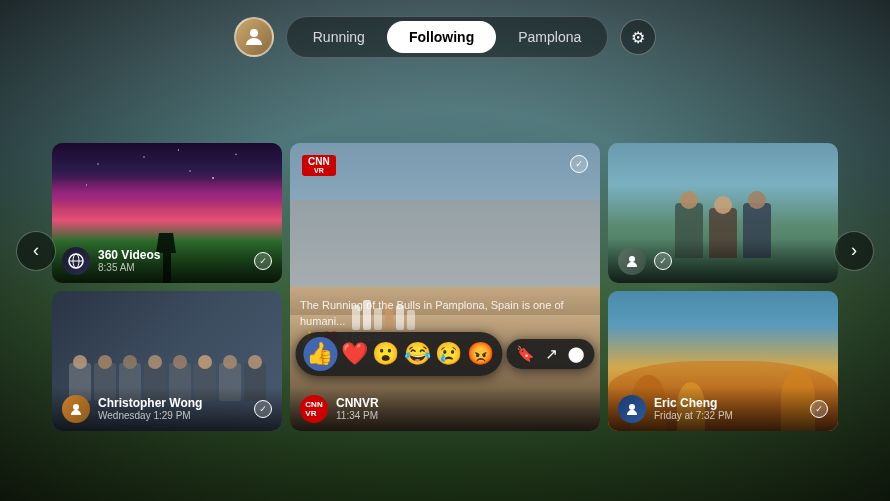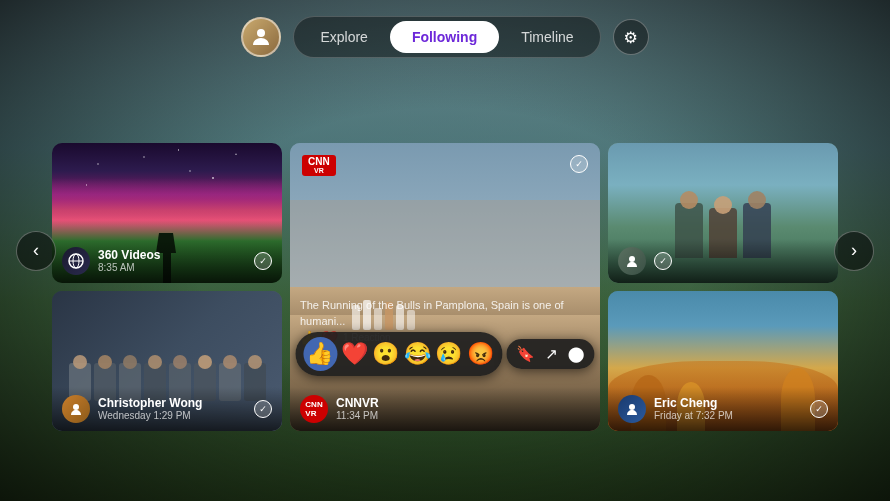--- a/index.html
+++ b/index.html
@@ -82,21 +82,21 @@
       border-radius: 20px;
       color: rgba(255,255,255,0.8);
       font-size: 14px;
       font-weight: 500;
       cursor: pointer;
       transition: all 0.2s;
     }
 
     .nav-tab.active {
       background: white;
-      color: #6d28d9;
+      color: #000000;
       font-weight: 600;
     }
 
     .settings-btn {
       width: 36px;
       height: 36px;
       border-radius: 50%;
       background: rgba(0,0,0,0.4);
       border: 1px solid rgba(255,255,255,0.3);
       display: flex;
@@ -332,23 +332,23 @@
 <div class="vignette"></div>
 
 <div class="top-nav">
   <div class="avatar-nav">
     <svg width="24" height="24" viewBox="0 0 24 24" fill="white">
       <circle cx="12" cy="8" r="4"></circle>
       <path d="M4 20c0-4 3.6-7 8-7s8 3 8 7"></path>
     </svg>
   </div>
   <div class="nav-tabs">
-    <div class="nav-tab">Explore</div>
+    <div class="nav-tab">Running</div>
     <div class="nav-tab active">Following</div>
-    <div class="nav-tab">Timeline</div>
+    <div class="nav-tab">Pamplona</div>
   </div>
   <div class="settings-btn">⚙</div>
 </div>
 
 <div class="nav-arrow left">
   <span>‹</span>
 </div>
 
 <div class="nav-arrow right">
   <span>›</span>

